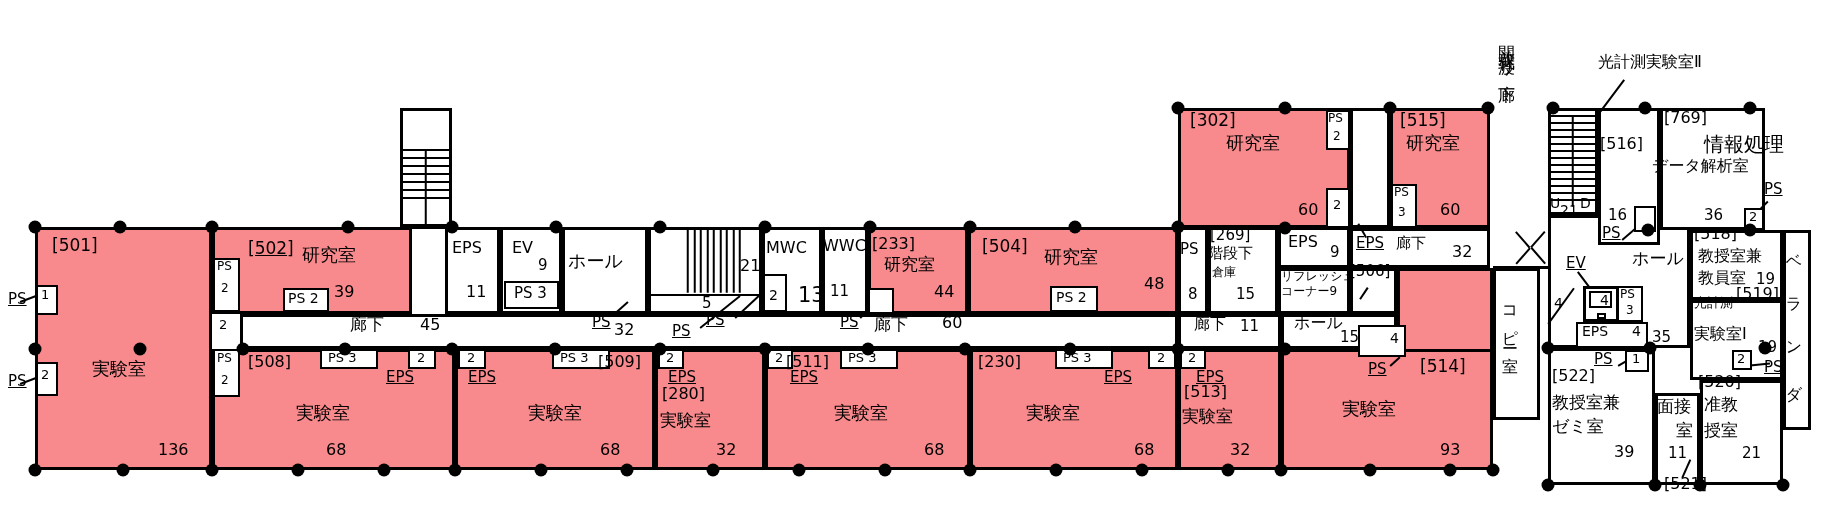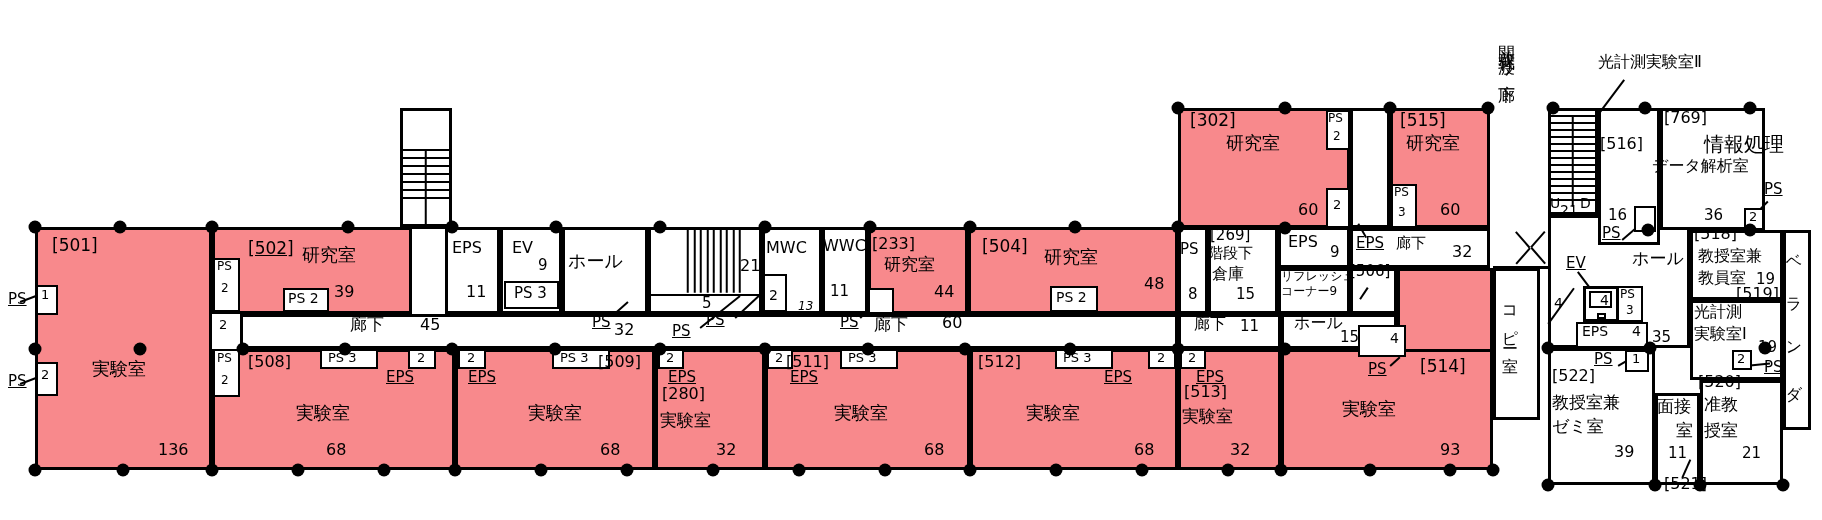--- a/index.html
+++ b/index.html
@@ -229,40 +229,40 @@
     <div class="txt" style="left: 514px; top: 286px; font-size: 15px;">PS 3</div>
     <div class="txt" style="left: 568px; top: 252px; font-size: 18px;">ホール</div>
     <div class="txt" style="left: 614px; top: 322px; font-size: 16px;">32</div>
     <div class="txt" style="left: 740px; top: 258px; font-size: 16px;">21</div>
     <div class="txt" style="left: 702px; top: 296px; font-size: 15px;">5</div>
     <div class="txt u" style="left: 592px; top: 315px; font-size: 15px;">PS</div>
     <div class="txt u" style="left: 672px; top: 324px; font-size: 15px;">PS</div>
     <div class="txt u" style="left: 706px; top: 313px; font-size: 15px;">PS</div>
     <div class="txt" style="left: 769px; top: 288px; font-size: 14px;">2</div>
     <div class="txt" style="left: 766px; top: 240px; font-size: 16px;">MWC</div>
-    <div class="txt" style="left: 798px; top: 300px; font-size: 12px; font-style: italic;">13</div>
+    <div class="txt" style="left: 798px; top: 284px; font-size: 21px;">13</div>
     <div class="txt" style="left: 823px; top: 238px; font-size: 16px;">WWC</div>
     <div class="txt" style="left: 830px; top: 284px; font-size: 15px;">11</div>
     <div class="txt u" style="left: 840px; top: 315px; font-size: 15px;">PS</div>
     <div class="txt" style="left: 872px; top: 236px; font-size: 16px;">[233]</div>
     <div class="txt" style="left: 884px; top: 256px; font-size: 17px;">研究室</div>
     <div class="txt" style="left: 934px; top: 284px; font-size: 16px;">44</div>
     <div class="txt" style="left: 982px; top: 238px; font-size: 17px;">[504]</div>
     <div class="txt" style="left: 1044px; top: 248px; font-size: 18px;">研究室</div>
     <div class="txt" style="left: 1056px; top: 290px; font-size: 14px;">PS 2</div>
     <div class="txt" style="left: 1144px; top: 276px; font-size: 16px;">48</div>
     <div class="txt" style="left: 350px; top: 316px; font-size: 17px;">廊下</div>
     <div class="txt" style="left: 420px; top: 317px; font-size: 16px;">45</div>
     <div class="txt" style="left: 874px; top: 316px; font-size: 17px;">廊下</div>
     <div class="txt" style="left: 942px; top: 315px; font-size: 16px;">60</div>
     <div class="txt" style="left: 1180px; top: 242px; font-size: 15px;">PS</div>
     <div class="txt" style="left: 1188px; top: 287px; font-size: 15px;">8</div>
     <div class="txt" style="left: 1210px; top: 228px; font-size: 15px;">[269]</div>
     <div class="txt" style="left: 1208px; top: 246px; font-size: 15px;">階段下</div>
-    <div class="txt" style="left: 1212px; top: 266px; font-size: 16px;">倉庫</div>
+    <div class="txt" style="left: 1212px; top: 266px; font-size: 12px;">倉庫</div>
     <div class="txt" style="left: 1236px; top: 287px; font-size: 15px;">15</div>
     <div class="txt" style="left: 1288px; top: 234px; font-size: 16px;">EPS</div>
     <div class="txt" style="left: 1330px; top: 245px; font-size: 15px;">9</div>
     <div class="txt" style="left: 1281px; top: 270px; font-size: 12px;">リフレッシュ</div>
     <div class="txt" style="left: 1281px; top: 285px; font-size: 12px;">コーナー9</div>
     <div class="txt" style="left: 1194px; top: 316px; font-size: 16px;">廊下</div>
     <div class="txt" style="left: 1240px; top: 319px; font-size: 15px;">11</div>
     <div class="txt" style="left: 1294px; top: 315px; font-size: 16px;">ホール</div>
     <div class="txt" style="left: 1340px; top: 330px; font-size: 15px;">15</div>
     <div class="txt" style="left: 1350px; top: 264px; font-size: 15px;">[506]</div>
@@ -301,21 +301,21 @@
     <div class="txt u" style="left: 668px; top: 370px; font-size: 15px;">EPS</div>
     <div class="txt" style="left: 662px; top: 386px; font-size: 16px;">[280]</div>
     <div class="txt" style="left: 660px; top: 412px; font-size: 17px;">実験室</div>
     <div class="txt" style="left: 716px; top: 442px; font-size: 16px;">32</div>
     <div class="txt" style="left: 775px; top: 351px; font-size: 13px;">2</div>
     <div class="txt u" style="left: 790px; top: 370px; font-size: 15px;">EPS</div>
     <div class="txt" style="left: 786px; top: 354px; font-size: 16px;">[511]</div>
     <div class="txt" style="left: 848px; top: 351px; font-size: 13px;">PS 3</div>
     <div class="txt" style="left: 834px; top: 404px; font-size: 18px;">実験室</div>
     <div class="txt" style="left: 924px; top: 442px; font-size: 16px;">68</div>
-    <div class="txt" style="left: 978px; top: 354px; font-size: 16px;">[512]</div>
+    <div class="txt" style="left: 978px; top: 354px; font-size: 16px;">[230]</div>
     <div class="txt" style="left: 1063px; top: 351px; font-size: 13px;">PS 3</div>
     <div class="txt u" style="left: 1104px; top: 370px; font-size: 15px;">EPS</div>
     <div class="txt" style="left: 1157px; top: 351px; font-size: 13px;">2</div>
     <div class="txt" style="left: 1026px; top: 404px; font-size: 18px;">実験室</div>
     <div class="txt" style="left: 1134px; top: 442px; font-size: 16px;">68</div>
     <div class="txt" style="left: 1188px; top: 351px; font-size: 13px;">2</div>
     <div class="txt u" style="left: 1196px; top: 370px; font-size: 15px;">EPS</div>
     <div class="txt" style="left: 1184px; top: 384px; font-size: 16px;">[513]</div>
     <div class="txt" style="left: 1182px; top: 408px; font-size: 17px;">実験室</div>
     <div class="txt" style="left: 1230px; top: 442px; font-size: 16px;">32</div>
@@ -342,21 +342,21 @@
     <div class="txt" style="left: 1620px; top: 288px; font-size: 12px;">PS</div>
     <div class="txt" style="left: 1626px; top: 304px; font-size: 12px;">3</div>
     <div class="txt" style="left: 1582px; top: 324px; font-size: 14px;">EPS</div>
     <div class="txt" style="left: 1632px; top: 324px; font-size: 14px;">4</div>
     <div class="txt" style="left: 1652px; top: 330px; font-size: 15px;">35</div>
     <div class="txt" style="left: 1694px; top: 226px; font-size: 16px;">[518]</div>
     <div class="txt" style="left: 1698px; top: 248px; font-size: 16px;">教授室兼</div>
     <div class="txt" style="left: 1698px; top: 270px; font-size: 16px;">教員室</div>
     <div class="txt" style="left: 1756px; top: 272px; font-size: 15px;">19</div>
     <div class="txt" style="left: 1736px; top: 286px; font-size: 16px;">[519]</div>
-    <div class="txt" style="left: 1694px; top: 304px; font-size: 16px;">光計測</div>
+    <div class="txt" style="left: 1694px; top: 296px; font-size: 13px;">光計測</div>
     <div class="txt" style="left: 1694px; top: 326px; font-size: 16px;">実験室Ⅰ</div>
     <div class="txt" style="left: 1758px; top: 340px; font-size: 15px;">19</div>
     <div class="txt" style="left: 1737px; top: 352px; font-size: 13px;">2</div>
     <div class="txt u" style="left: 1764px; top: 360px; font-size: 15px;">PS</div>
     <div class="txt" style="left: 1552px; top: 368px; font-size: 16px;">[522]</div>
     <div class="txt u" style="left: 1594px; top: 352px; font-size: 15px;">PS</div>
     <div class="txt" style="left: 1632px; top: 352px; font-size: 13px;">1</div>
     <div class="txt" style="left: 1552px; top: 394px; font-size: 17px;">教授室兼</div>
     <div class="txt" style="left: 1552px; top: 418px; font-size: 17px;">ゼミ室</div>
     <div class="txt" style="left: 1614px; top: 444px; font-size: 16px;">39</div>

